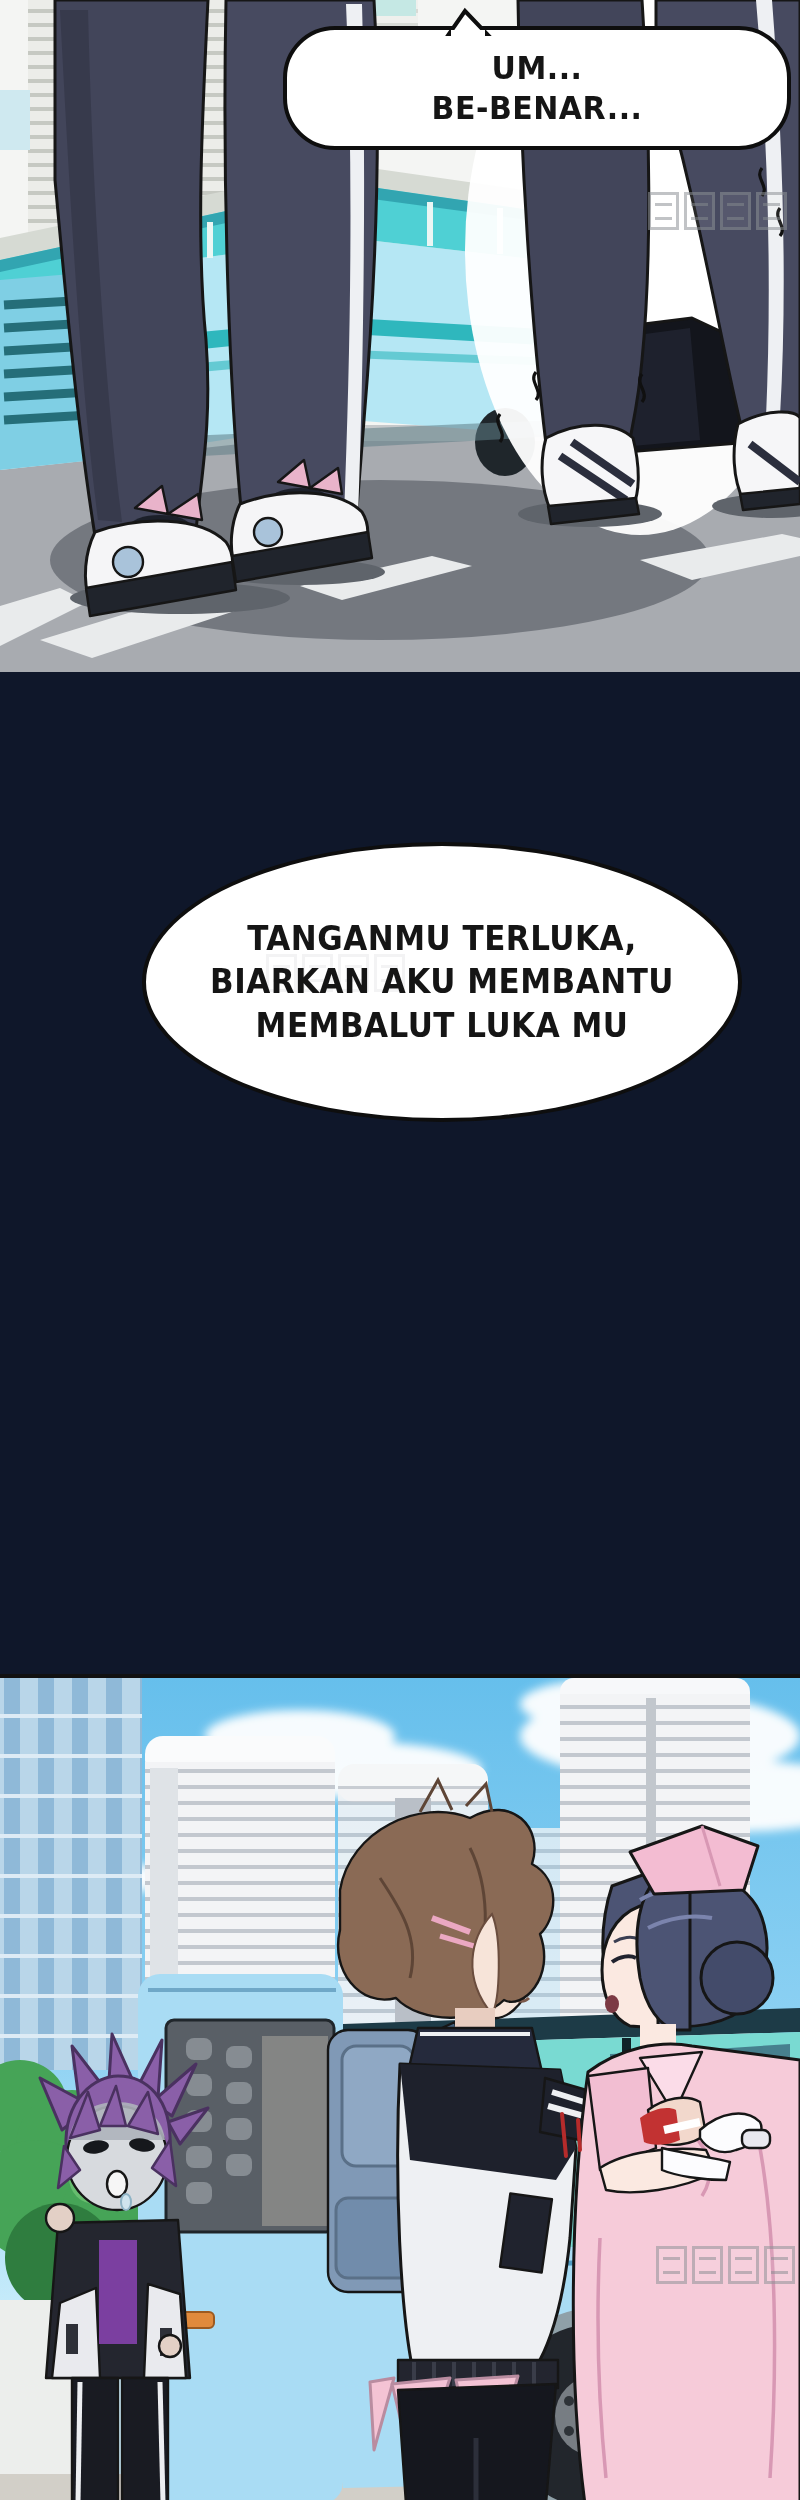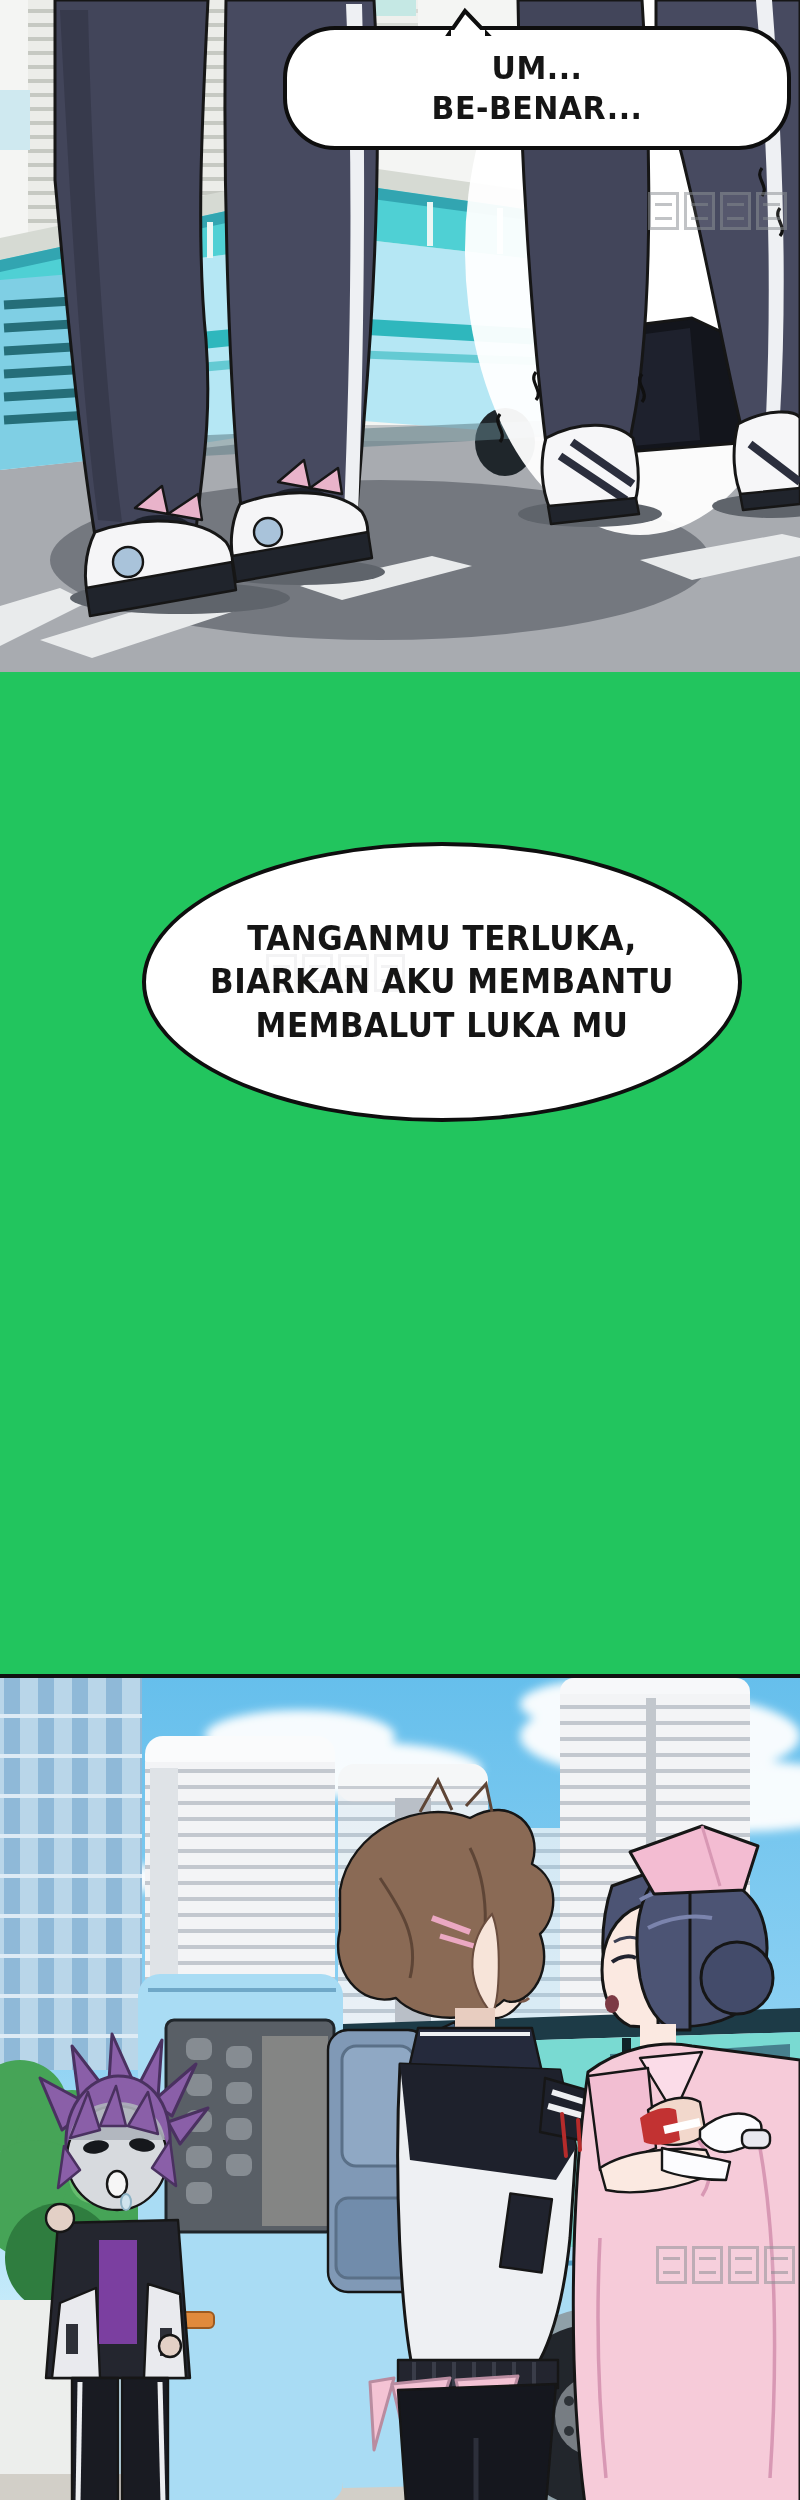--- a/index.html
+++ b/index.html
@@ -1,16 +1,16 @@
 <!DOCTYPE html>
 <html><head>
 <meta charset="utf-8">
 <style>
   html,body{margin:0;padding:0;background:#ffffff;}
-  .page{position:relative;width:800px;height:2500px;background:#22c55e;overflow:hidden;
+  .page{position:relative;width:800px;height:2500px;background:#0f172a;overflow:hidden;
         font-family:"DejaVu Sans","Liberation Sans",sans-serif;}
   .panel{position:absolute;left:0;width:800px;overflow:hidden;background:#fff;}
   #panel1{top:0;height:672px;}
   #panel2{top:1674px;height:826px;border-top:4px solid #111;box-sizing:content-box;}
   svg{display:block;}
   .bubble{position:absolute;background:#ffffff;border:4px solid #0e0e0e;display:flex;
           flex-direction:column;align-items:center;justify-content:center;text-align:center;
           z-index:5;color:#151515;font-weight:bold;}
   .bubble .ln{display:block;white-space:nowrap;transform:scaleY(1.06);letter-spacing:.5px;}
   #bubble1{left:283px;top:26px;width:500px;height:116px;border-radius:52px;font-size:30px;line-height:1.32;}

